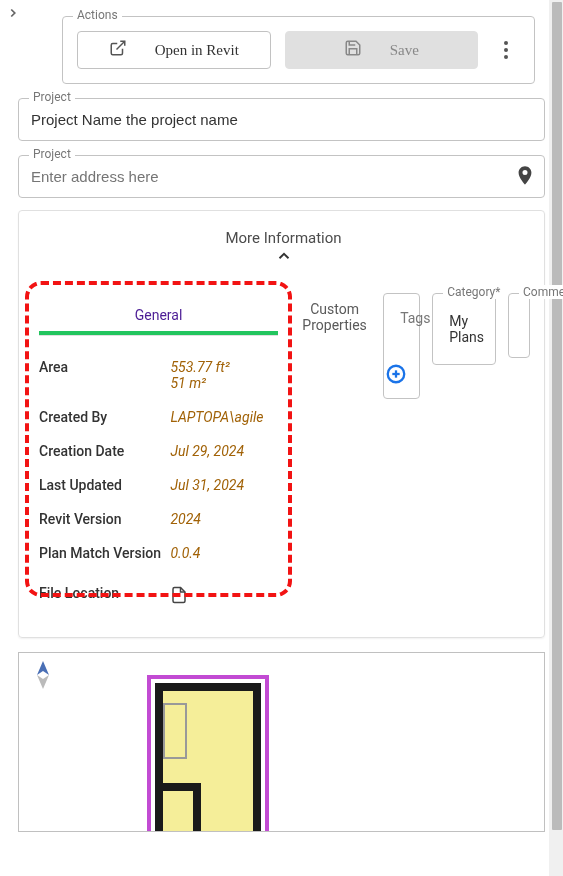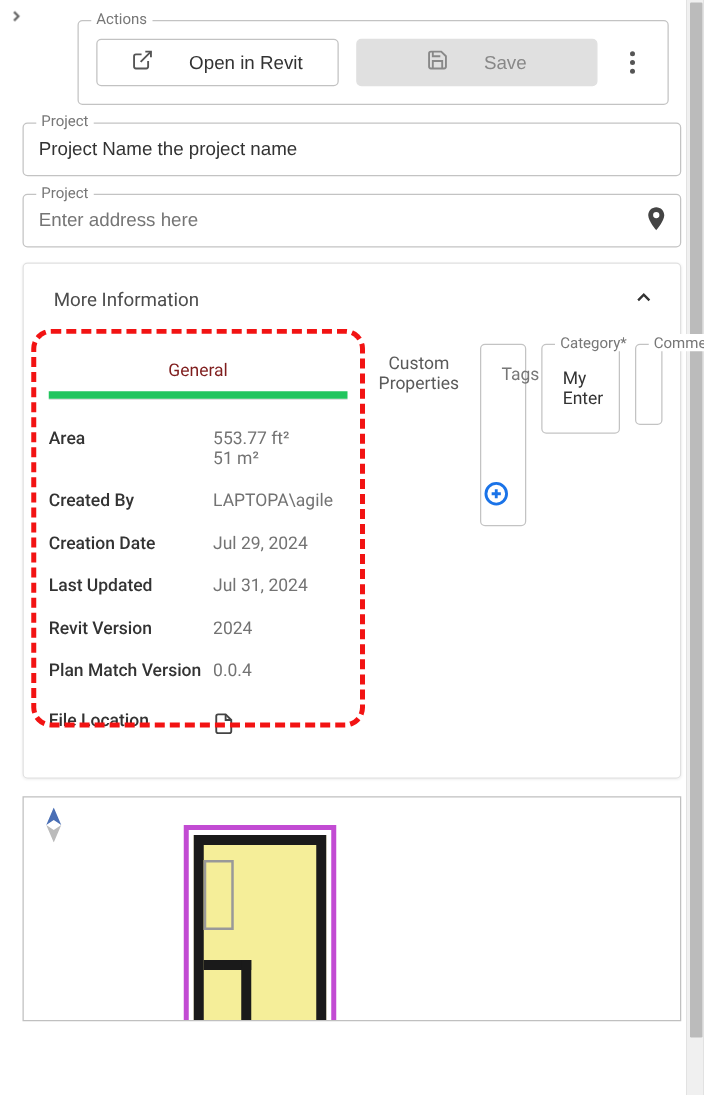--- a/index.html
+++ b/index.html
@@ -67,20 +67,21 @@
       display: flex;
       align-items: center;
       justify-content: center;
       gap: 28px;
       font-size: 15px;
       cursor: pointer;
       flex: 1;
       border: 1px solid #c2c2c2;
       background: #fff;
       color: #333;
+      font-family: Liberation Serif, serif;
     }
 
     .btn.disabled {
       background: #e0e0e0;
       border-color: #e0e0e0;
       color: #888;
       cursor: default;
     }
 
     .kebab-menu {
@@ -144,25 +145,26 @@
       border: 1px solid #e0e0e0;
       border-radius: 4px;
       margin-top: 12px;
       box-shadow: 0 1px 2px rgba(0,0,0,0.06);
       padding: 0;
     }
 
     .more-info-header {
       padding: 18px 20px 18px 24px;
       display: flex;
-      justify-content: space-between;
+      justify-content: flex-start;
       align-items: center;
       font-size: 15px;
       color: #4c4c4c;
       cursor: pointer;
+      flex-direction: column;
     }
 
     .info-body {
       display: flex;
       gap: 14px;
       padding: 0 14px 14px 14px;
       align-items: flex-start;
     }
 
     .info-left {
@@ -185,39 +187,40 @@
     .tabs {
       display: flex;
       border-bottom: 1px solid #e0e0e0;
       margin-bottom: 14px;
     }
     .tab {
       flex: 1;
       text-align: center;
       padding: 10px 0 8px 0;
       font-size: 14px;
-      color: #7f1d1d;
-      border-bottom: 6px solid #22c55e;
+      color: #4c1d95;
+      border-bottom: 4px solid #22c55e;
       cursor: pointer;
     }
 
     .kv-row {
       display: flex;
       padding: 9px 0;
       font-size: 14px;
     }
     .kv-key {
       width: 55%;
       color: #333;
       font-weight: 500;
     }
     .kv-val {
       flex: 1;
-      color: #737373;
+      color: #a16207;
       word-wrap: break-word;
+      font-style: italic;
     }
 
     .info-right {
       width: 232px;
       display: flex;
       gap: 12px;
       padding-top: 6px;
     }
 
     .right-tab-label {
@@ -228,21 +231,21 @@
     }
 
     .box-field {
       border: 1px solid #c3c3c3;
       border-radius: 4px;
       position: relative;
       padding: 10px;
     }
 
     .tags-box {
-      height: 146px;
+      height: 106px;
       position: relative;
       padding-left: 25px;
     }
     .tags-placeholder {
       position: absolute;
       top: 16px;
       left: 16px;
       color: #777;
     }
     .add-tag {
@@ -473,21 +476,21 @@
             <svg width="22" height="22" viewBox="0 0 24 24" fill="none" stroke="#1a73e8" stroke-width="2.5">
                 <circle cx="12" cy="12" r="9"></circle>
                 <line x1="12" y1="8" x2="12" y2="16"></line>
                 <line x1="8" y1="12" x2="16" y2="12"></line>
               </svg>
           </span>
         </div>
 
         <div class="box-field category-box">
           <div class="input-label">Category*</div>
-          <span>My Enter</span>
+          <span>My Plans</span>
         </div>
 
         <div class="box-field comments-box">
           <div class="input-label">Comments</div>
         </div>
       </div>
     </div>
   </div>
 
   <div class="floorplan">

